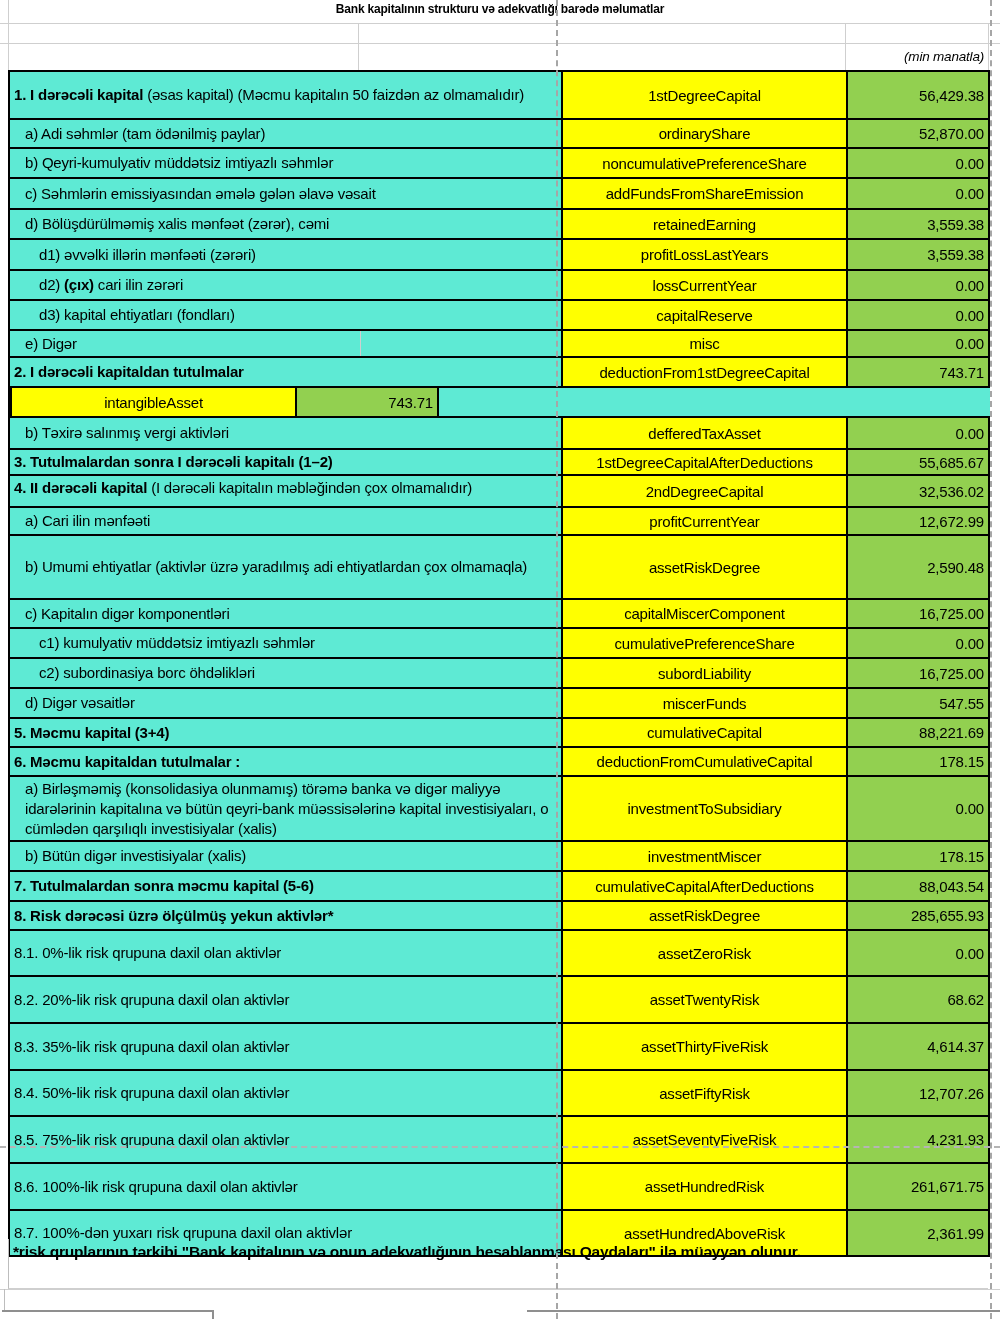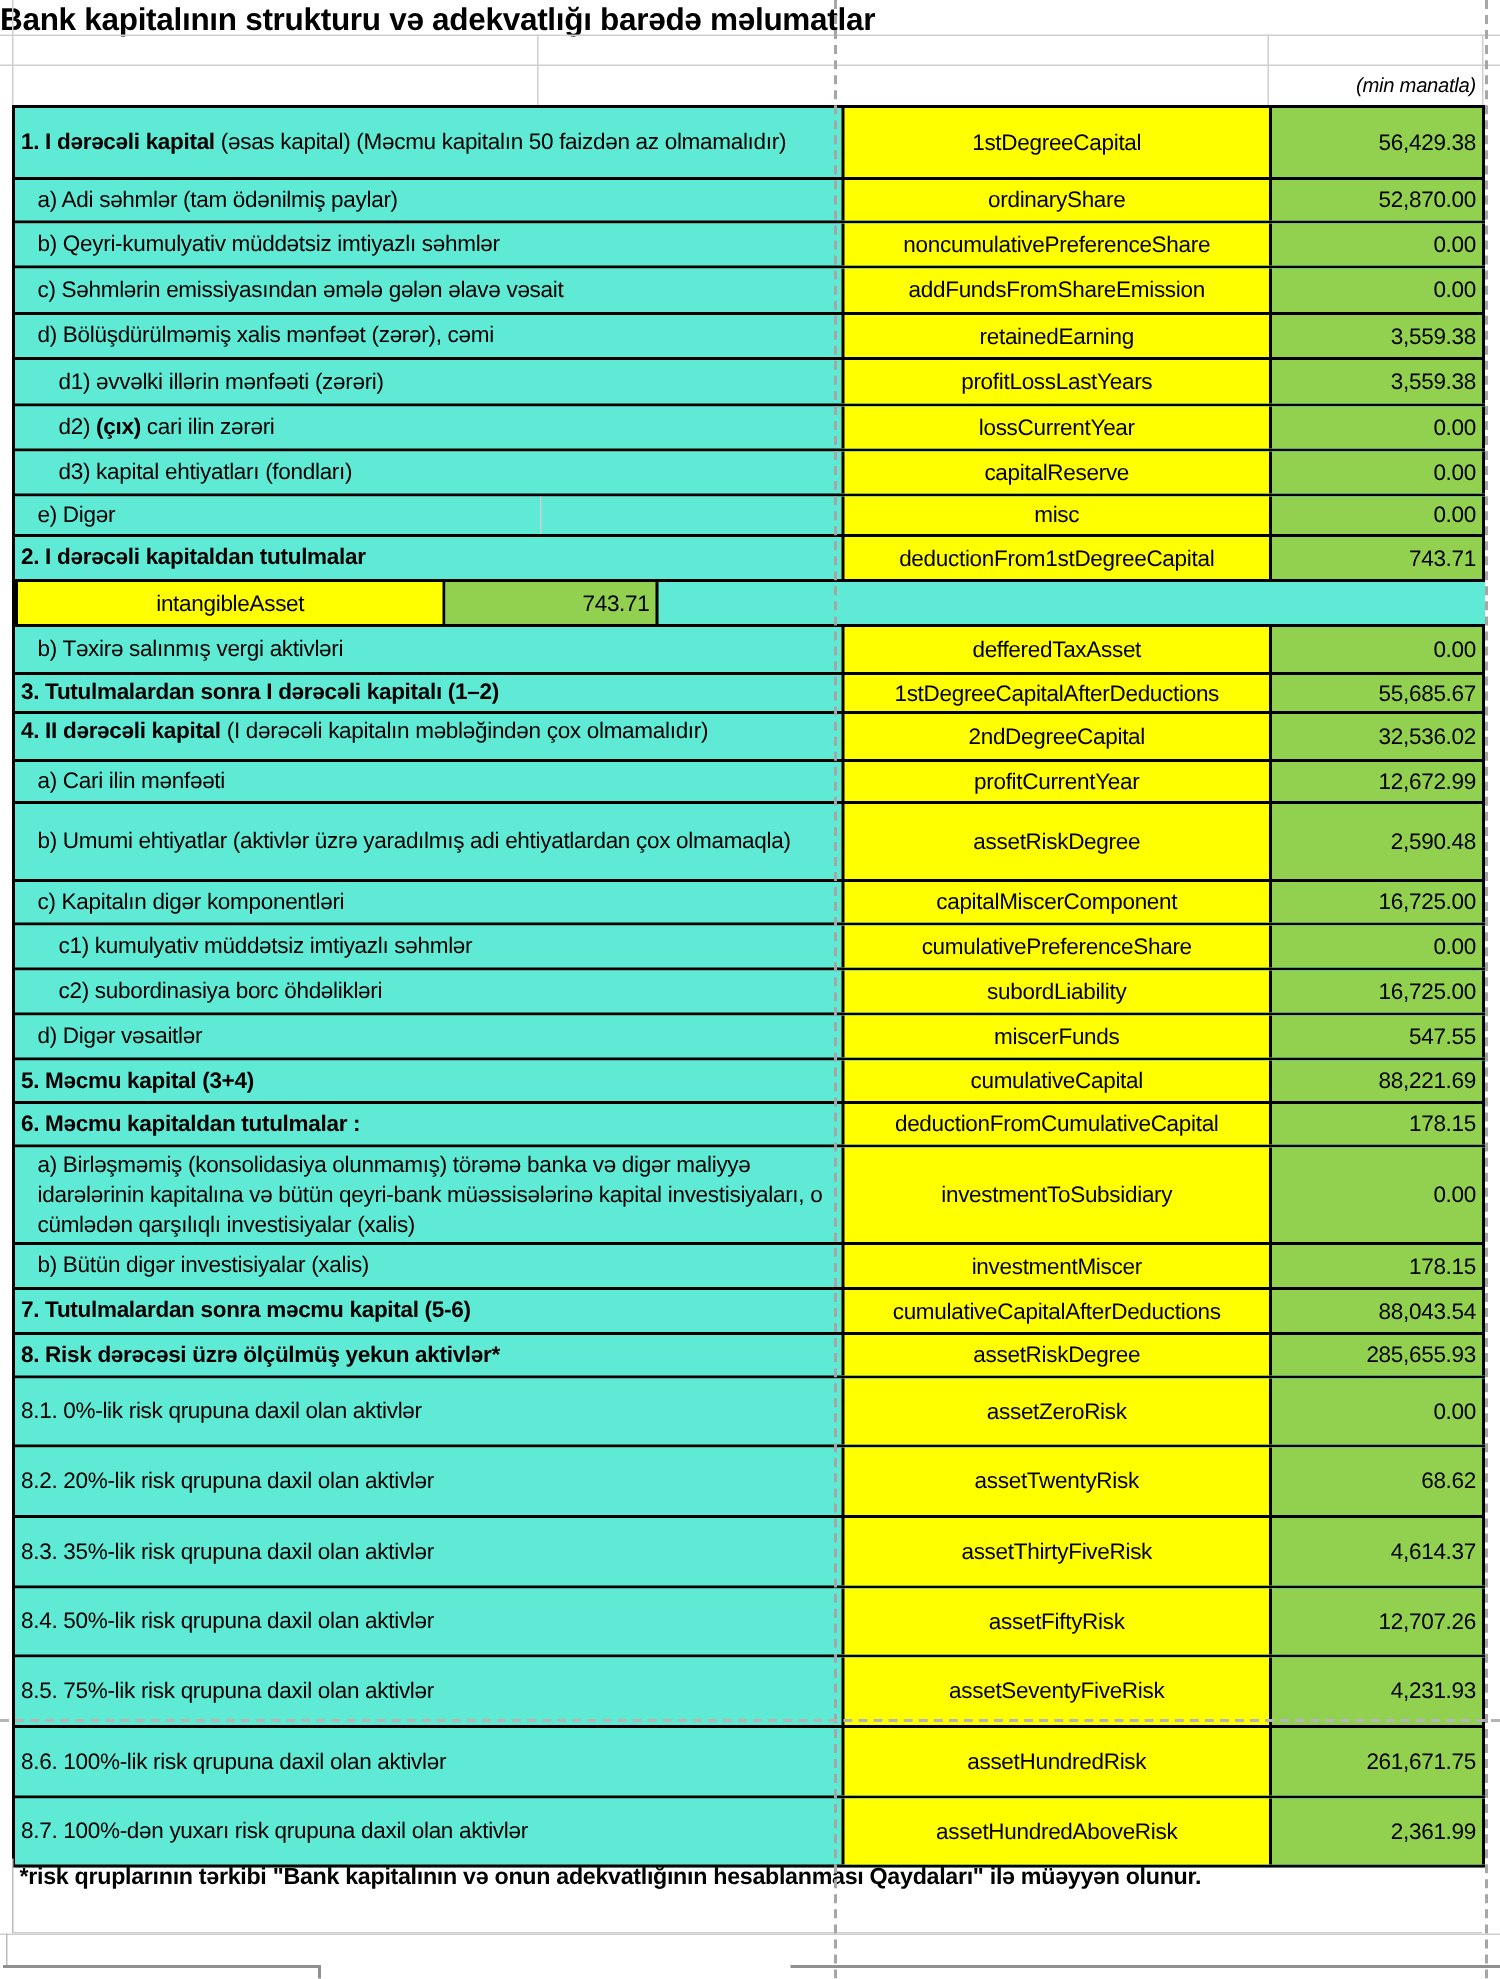--- a/index.html
+++ b/index.html
@@ -1,20 +1,20 @@
 <!DOCTYPE html>
 <html><head>
 <meta charset="utf-8">
 <style>
   html,body{margin:0;padding:0;background:#ffffff;}
   body{width:1000px;height:1319px;position:relative;font-family:"Liberation Sans",sans-serif;color:#000;overflow:hidden;}
   .page{position:absolute;inset:0;}
 
-  .title{position:absolute;top:2px;left:0;width:1000px;text-align:left;
-         font-weight:bold;font-size:21px;letter-spacing:-0.2px;}
+  .title{position:absolute;top:2px;left:0;width:1000px;text-align:center;
+         font-weight:bold;font-size:12px;letter-spacing:-0.2px;}
 
   
   .grid-h{position:absolute;left:0;width:1000px;border-top:1px solid #cfcfcf;}
   .grid-v{position:absolute;width:0;border-left:1px solid #cfcfcf;}
 
   .unit-note{position:absolute;top:49px;left:846px;width:138px;text-align:right;
              font-style:italic;font-size:13.5px;letter-spacing:-0.2px;}
 
   
   .table{position:absolute;left:8px;top:70px;width:980px;
@@ -162,21 +162,21 @@
         <div class="cell code">2ndDegreeCapital</div>
         <div class="cell val">32,536.02</div>
       </div>
       <div class="row" style="height: 28px;">
         <div class="cell desc ind1">
           <div class="desc-inner"><span>a) Cari ilin mənfəəti</span></div>
         </div>
         <div class="cell code">profitCurrentYear</div>
         <div class="cell val">12,672.99</div>
       </div>
-      <div class="row" style="height: 52px;">
+      <div class="row" style="height: 64px;">
         <div class="cell desc ind1">
           <div class="desc-inner"><span>b) Umumi ehtiyatlar (aktivlər üzrə yaradılmış adi ehtiyatlardan çox olmamaqla)</span></div>
         </div>
         <div class="cell code">assetRiskDegree</div>
         <div class="cell val">2,590.48</div>
       </div>
       <div class="row" style="height: 29px;">
         <div class="cell desc ind1">
           <div class="desc-inner"><span>c) Kapitalın digər komponentləri</span></div>
         </div>

